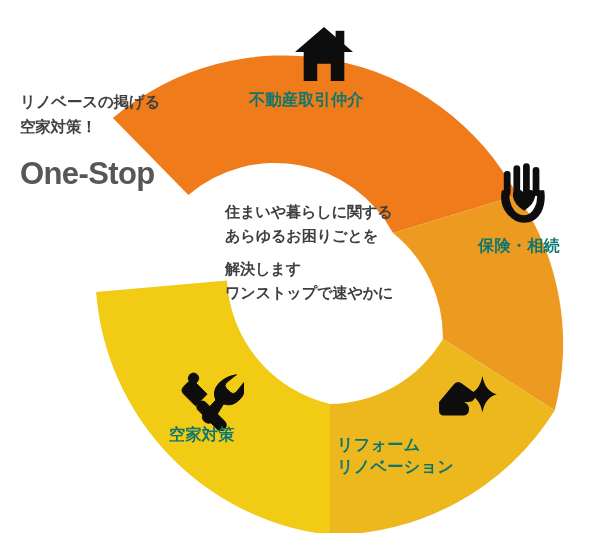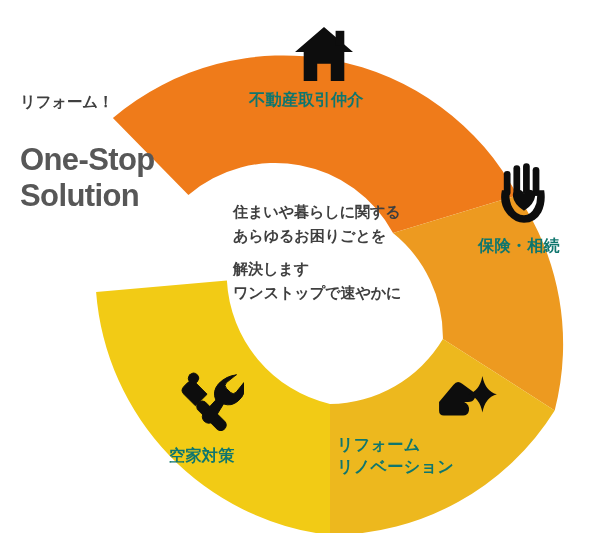--- a/index.html
+++ b/index.html
@@ -40,35 +40,34 @@
   }
   .lead-line {
     font-size: 15.5px;
     line-height: 1.62;
     font-weight: 700;
     color: #3f3f3f;
     letter-spacing: -0.2px;
     white-space: nowrap;
   }
   .headline {
-    margin-top: 28px;
+    margin-top: 17px;
     font-size: 31px;
     line-height: 1.16;
     font-weight: 800;
     color: #575757;
     letter-spacing: -0.6px;
   }
 
   
   .center-copy {
     position: absolute;
     left: 225px;
     top: 200px;
     width: 225px;
-    margin-left: 8px;
   }
   .center-line {
     font-size: 15.2px;
     line-height: 1.55;
     font-weight: 700;
     color: #3f3f3f;
     letter-spacing: -0.2px;
     white-space: nowrap;
   }
   .center-gap {
@@ -81,21 +80,21 @@
     font-size: 16.2px;
     font-weight: 600;
     color: #0f766e;
     line-height: 1.38;
     letter-spacing: 0.2px;
     white-space: nowrap;
   }
   #label-realestate { left: 249px; top: 88px; }
   #label-insurance  { left: 478px; top: 234px; }
   #label-reform     { left: 337px; top: 433px; }
-  #label-vacant     { left: 169px; top: 444px; text-align: center; }
+  #label-vacant     { left: 169px; top: 423px; text-align: center; }
 
   
   .seg-icon {
     position: absolute;
   }
   #icon-house     { left: 293px; top: 25px;  width: 62px; height: 58px; }
   #icon-hand      { left: 499px; top: 163px; width: 50px; height: 62px; }
   #icon-sparkle   { left: 436px; top: 376px; width: 62px; height: 52px; }
   #icon-tools     { left: 176px; top: 371px; width: 68px; height: 60px; }
 </style>
@@ -178,24 +177,24 @@
 
   <div class="seg-label" id="label-insurance">
     <div>保険・相続</div>
   </div>
 
   <div class="seg-label" id="label-vacant">
     <div>空家対策</div>
   </div>
 
   <div class="left-copy">
-    <div class="lead-line">リフォーム！</div>
+    <div class="lead-line">リノベースの掲げる</div>
+    <div class="lead-line">空家対策！</div>
     <div class="headline">
       <div>One-Stop</div>
-      <div>Solution</div>
     </div>
   </div>
 
   <div class="center-copy">
     <div class="center-line">住まいや暮らしに関する</div>
     <div class="center-line">あらゆるお困りごとを</div>
     <div class="center-gap"></div>
     <div class="center-line">解決します</div>
     <div class="center-line">ワンストップで速やかに</div>
   </div>

